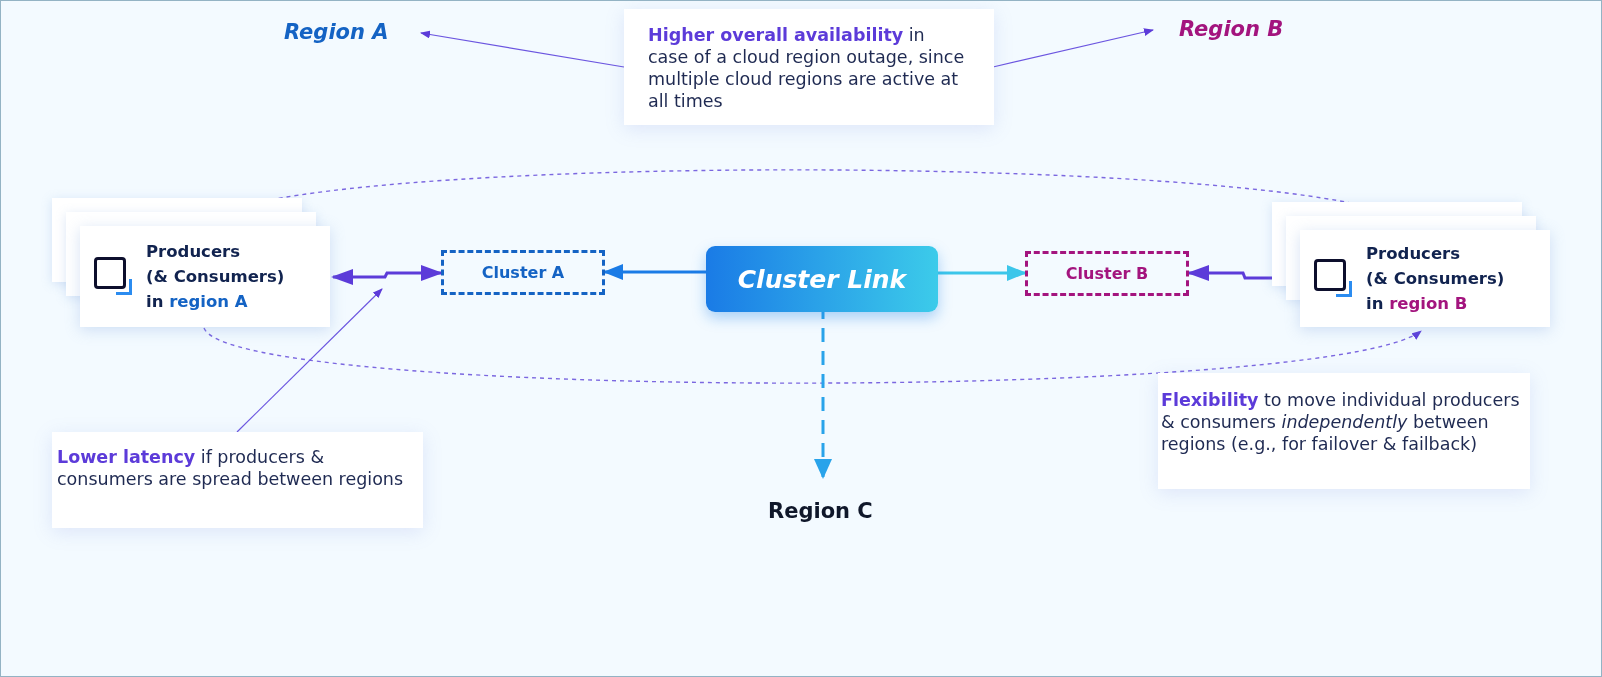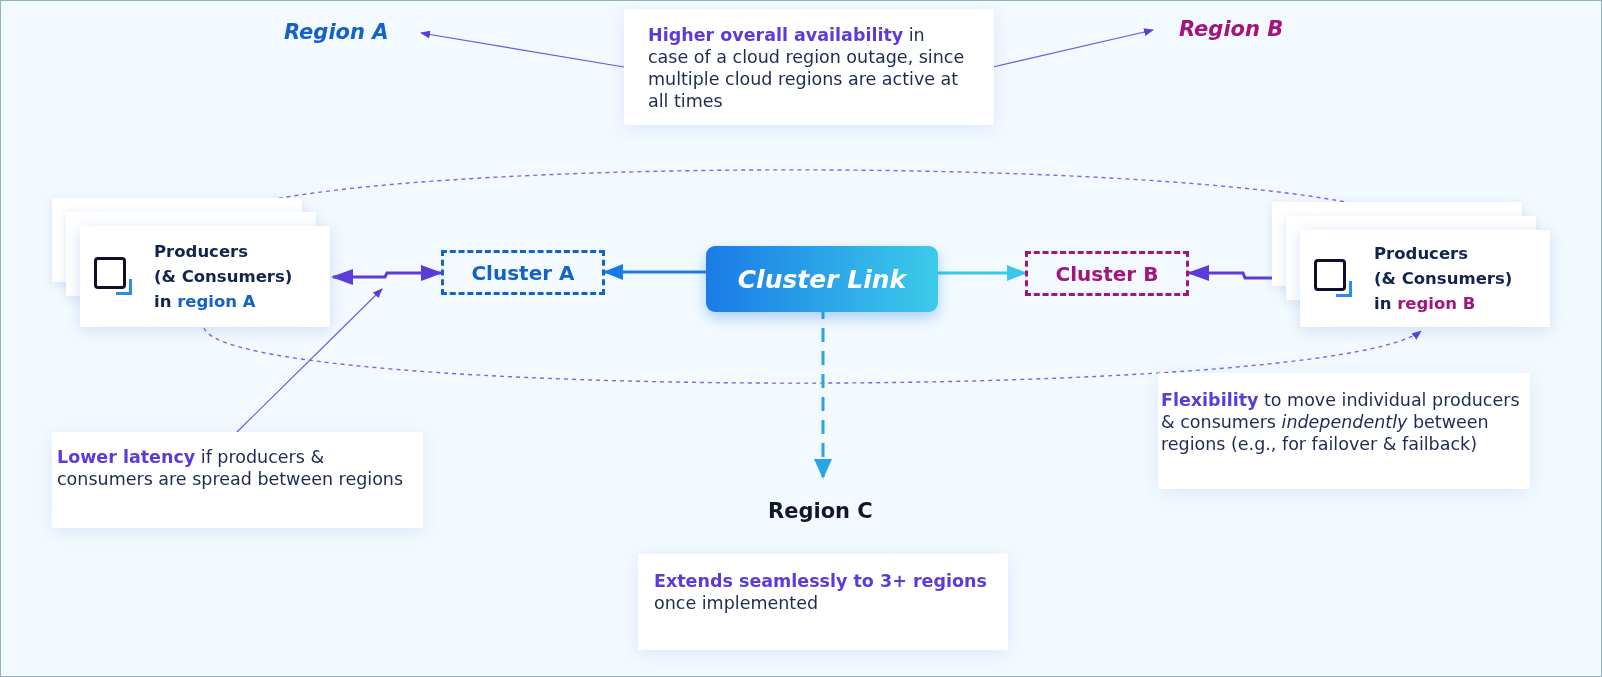--- a/index.html
+++ b/index.html
@@ -5,29 +5,29 @@
   html, body { margin:0; padding:0; }
   body { width:1602px; height:677px; overflow:hidden; background:#f3faff; font-family:"DejaVu Sans", sans-serif; }
   #canvas { position:relative; width:1600px; height:675px; border:1px solid #93b3c4; background:#f3faff; overflow:hidden; }
   svg.lines { position:absolute; left:0; top:0; width:1600px; height:675px; pointer-events:none; }
   .card { position:absolute; background:#fff; box-shadow:0 4px 18px rgba(120,140,220,0.18); }
   .note { color:#1f2a52; font-size:17.5px; line-height:22px; padding:14px 16px; box-sizing:border-box; }
   .note b { color:#5c3bd9; font-weight:bold; }
   .note i { font-style:italic; }
   .region-label { position:absolute; font-weight:bold; font-style:italic; font-size:21px; }
   .region-c { position:absolute; font-weight:bold; font-size:21px; color:#0f172a; }
-  .cluster-box { position:absolute; border:3px dashed; box-sizing:border-box; display:flex; align-items:center; justify-content:center; font-weight:bold; font-size:20px; }
+  .cluster-box { position:absolute; border:3px dashed; box-sizing:border-box; display:flex; align-items:center; justify-content:center; font-weight:bold; font-size:16px; }
   .link-box { position:absolute; left:705px; top:245px; width:232px; height:66px; border-radius:9px; background:linear-gradient(90deg,#1a7be6,#3ccbea); box-shadow:0 6px 14px rgba(30,130,230,0.35); display:flex; align-items:center; justify-content:center; color:#fff; font-weight:bold; font-style:italic; font-size:25px; }
   .prod-stack { position:absolute; }
   .prod-back { position:absolute; background:#fff; box-shadow:0 2px 10px rgba(120,160,220,0.25); }
   .prod-front { position:absolute; background:#fff; box-shadow:0 3px 14px rgba(120,160,220,0.3); display:flex; align-items:center; }
   .prod-icon { position:relative; width:40px; height:40px; margin:0 12px 0 14px; }
   .prod-icon .sq { position:absolute; left:0; top:0; width:32px; height:32px; border:3px solid #0d0f2d; border-radius:4px; box-sizing:border-box; background:#fff; }
   .prod-icon .sh { position:absolute; left:22px; top:22px; width:16px; height:16px; border-right:3px solid #2b8cf0; border-bottom:3px solid #2b8cf0; box-sizing:border-box; }
-  .prod-text { font-weight:bold; font-size:16.5px; line-height:25px; color:#11234f;margin-left:8px; }
+  .prod-text { font-weight:bold; font-size:16.5px; line-height:25px; color:#11234f; }
 </style>
 </head>
 <body>
 
 <div id="canvas">
 
   <svg class="lines" viewBox="0 0 1600 675">
     <defs>
       <marker id="mPurpleSm" markerWidth="10" markerHeight="8" refX="9" refY="4" orient="auto" markerUnits="userSpaceOnUse">
         <path d="M0,0 L10,4 L0,8 Z" fill="#5c3bd9"></path>
@@ -116,17 +116,14 @@
   </div>
 
   <div class="card note" style="left:51px; top:431px; width:371px; height:96px; padding:14px 5px;">
     <b>Lower latency</b><span> if producers &amp; consumers are spread between regions</span>
   </div>
 
   <div class="card note" style="left:1157px; top:372px; width:372px; height:116px; padding:16px 3px;">
     <b>Flexibility</b><span> to move individual producers &amp; consumers </span><i>independently</i><span> between regions (e.g., for failover &amp; failback)</span>
   </div>
 
-  <div class="card note" style="left:637px; top:553px; width:370px; height:96px; padding:16px 16px;">
-    <b>Extends seamlessly to 3+ regions</b><span> once implemented</span>
-  </div>
 
 </div>
 
 </body></html>

